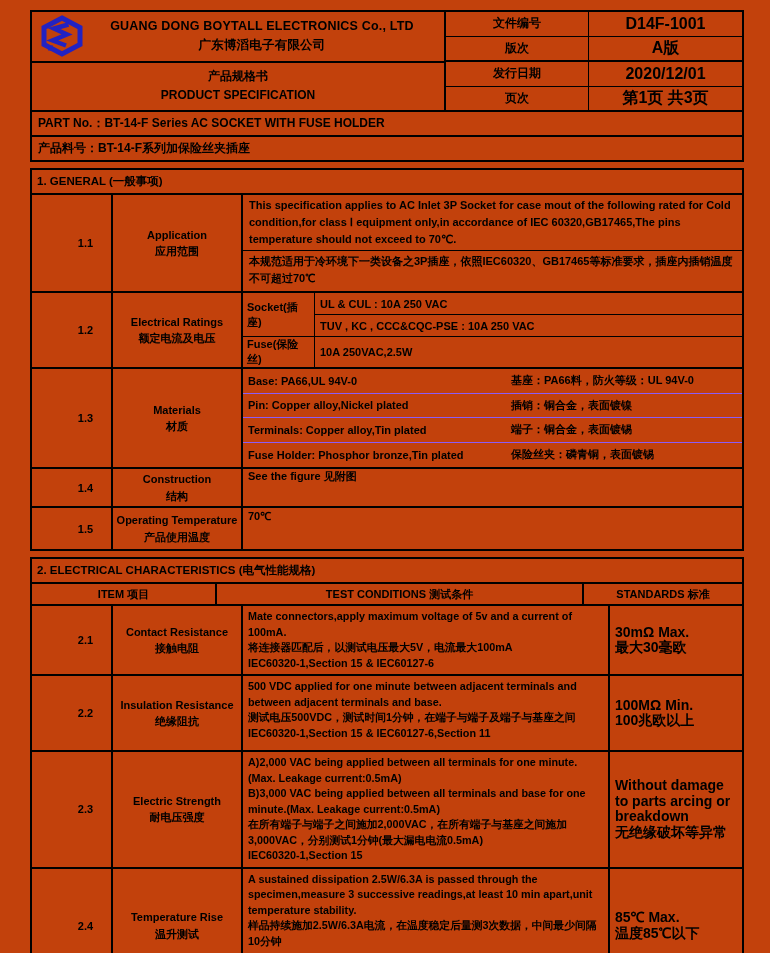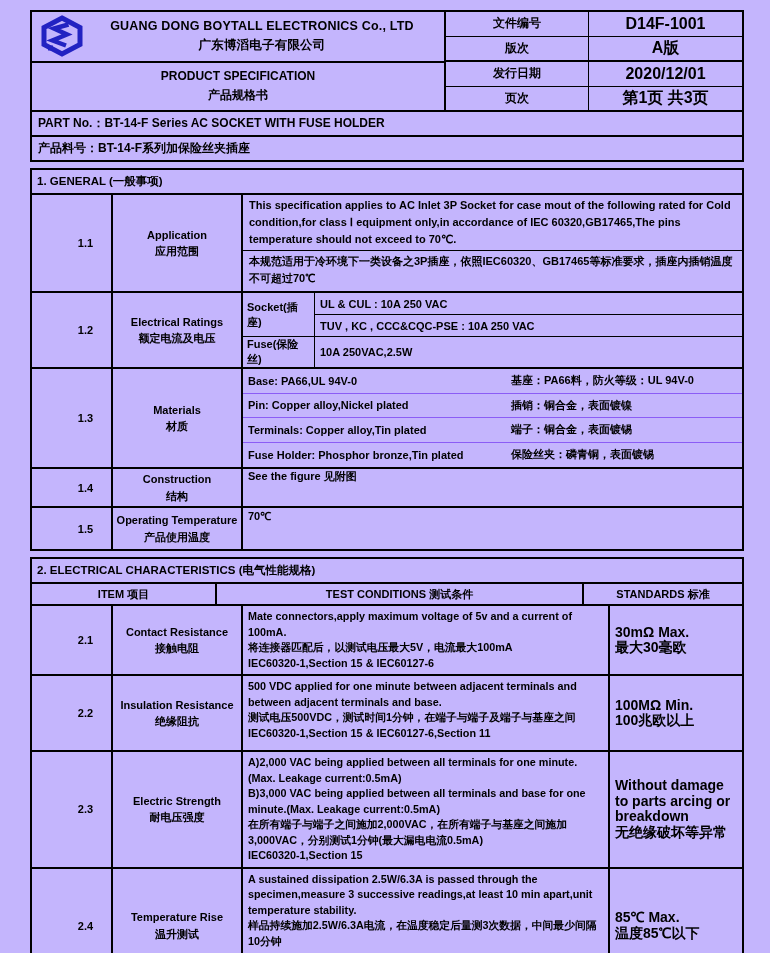--- a/index.html
+++ b/index.html
@@ -1,18 +1,18 @@
 <!DOCTYPE html>
 <html><head>
 <meta charset="utf-8">
 <style>
   * { box-sizing: border-box; margin: 0; padding: 0; }
   html,body { background:#9e9e9e; }
   .sheet {
-    width: 770px; height: 953px; background: #c4b5fd; position: relative;
+    width: 770px; height: 953px; background: #c2410c; position: relative;
     font-family: "Liberation Sans", sans-serif; color: #000; font-weight: bold;
     margin: 0 auto; overflow: hidden; padding-left: 34px;
   }
   .content { position: absolute; left: 30px; top: 10px; width: 714px; }
 
   
   .hdr { display: flex; border: 2px solid #000; height: 102px; }
   .hdr-left { width: 414px; border-right: 2px solid #000; display: flex; flex-direction: column; }
   .hdr-company { flex: 1.04; border-bottom: 2px solid #000; display: flex; align-items: center; padding: 0 6px; }
   .hdr-logo { width: 48px; flex-shrink: 0; display: flex; align-items: center; justify-content: center; }
@@ -85,22 +85,22 @@
               <path d="M29.5 9.5 L15 13.5 L28 19.5 L13.5 25.5 L27 30.5" fill="none" stroke="#2222c2" stroke-width="4.5"></path>
               <rect x="9" y="30.5" width="5" height="5" fill="#2222c2"></rect>
             </svg>
           </span>
           <span class="hdr-company-text">
             <span>GUANG DONG BOYTALL ELECTRONICS Co., LTD</span><br>
             <span>广东博滔电子有限公司</span>
           </span>
         </div>
         <div class="hdr-spec">
+          <span>产品规格书</span>
           <span>PRODUCT SPECIFICATION</span>
-          <span>产品规格书</span>
         </div>
       </div>
       <div class="hdr-right">
         <div class="inf-row">
           <div class="inf-label">文件编号</div>
           <div class="inf-value">D14F-1001</div>
         </div>
         <div class="inf-row thick">
           <div class="inf-label">版次</div>
           <div class="inf-value">A版</div>

